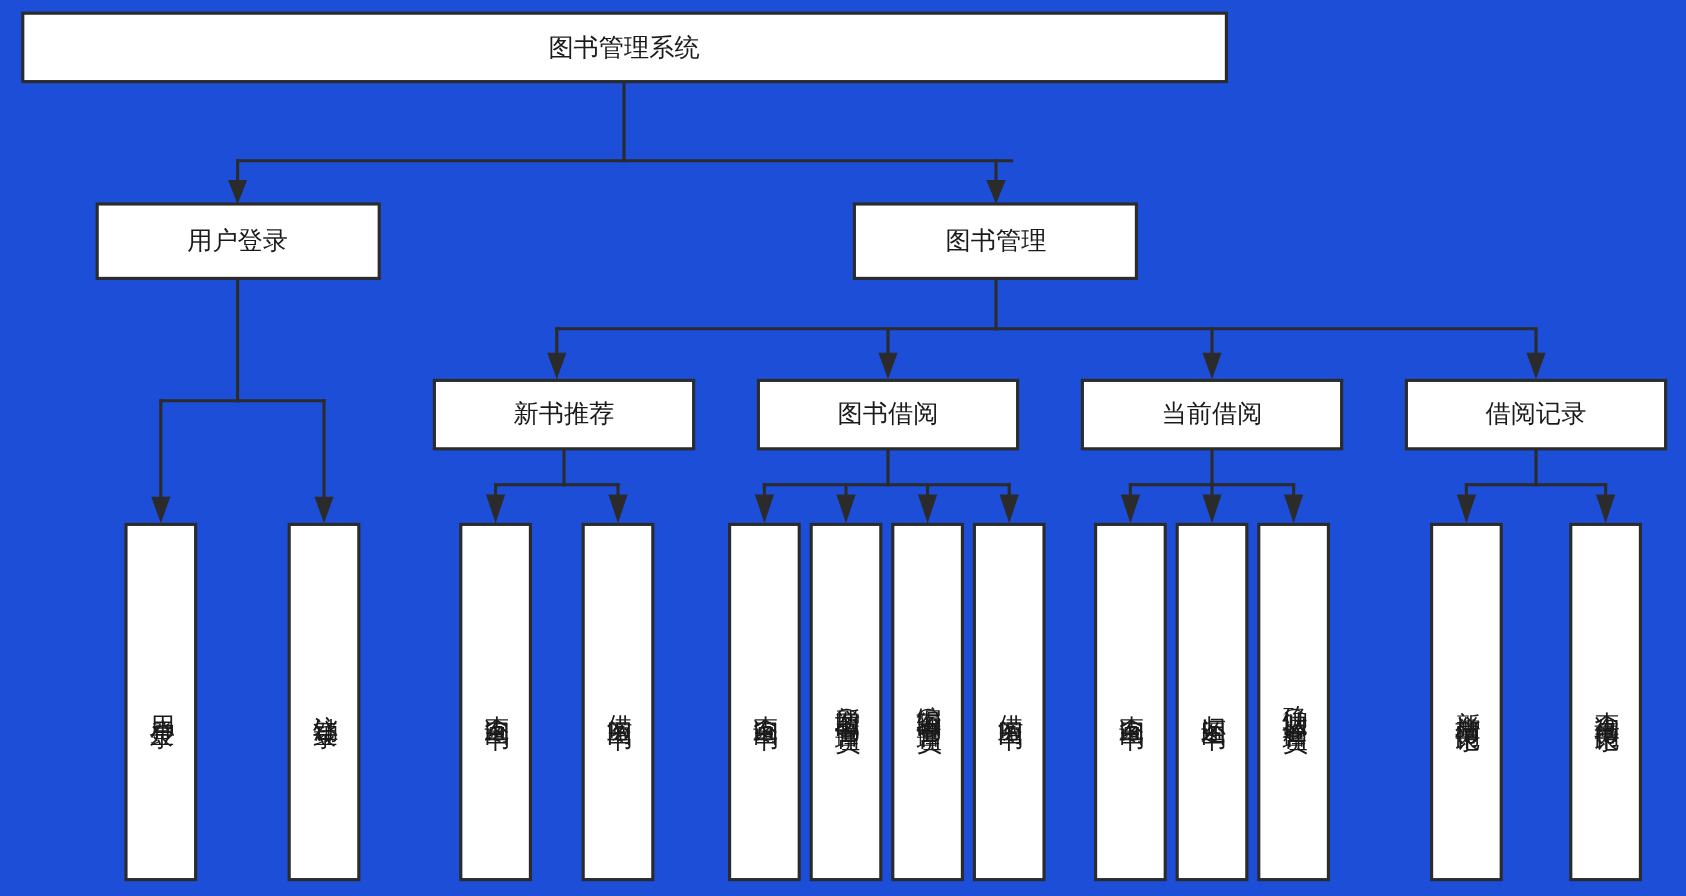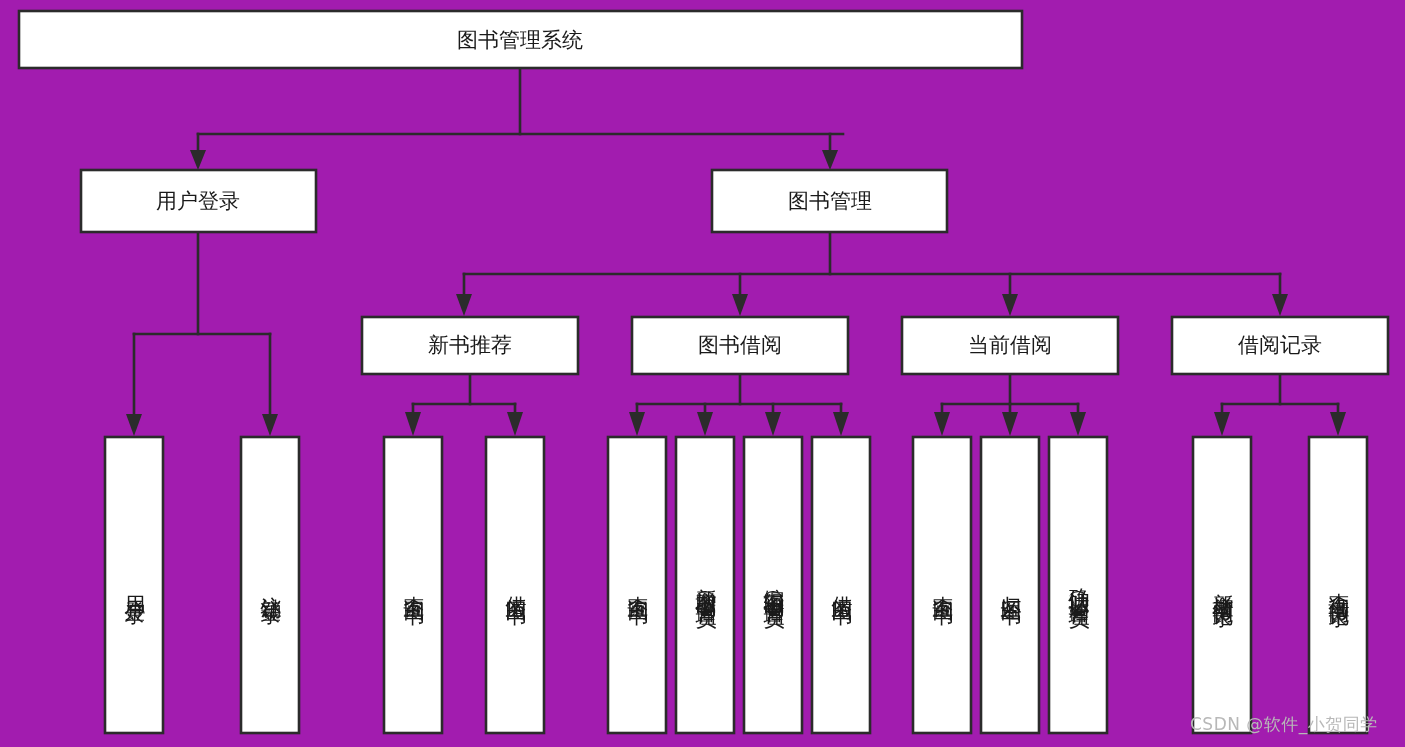--- a/index.html
+++ b/index.html
@@ -10,21 +10,21 @@
   body {
     width: 1405px;
     height: 747px;
     font-family: "Liberation Sans", "DejaVu Sans", sans-serif;
     overflow: hidden;
   }
   #diagram-root {
     position: relative;
     width: 1405px;
     height: 747px;
-    background: #a21caf;
+    background: #1d4ed8;
   }
   svg.flow {
     position: absolute;
     left: 0;
     top: 0;
     width: 1405px;
     height: 747px;
   }
   .node-rect {
     fill: #ffffff;
@@ -245,15 +245,14 @@
       <text class="node-label-v" x="1222" y="585">新增借阅记录</text>
     </g>
 
     <g>
       <rect class="node-rect" x="1309" y="437" width="58" height="296"></rect>
       <text class="node-label-v" x="1338" y="585">查询借阅记录</text>
     </g>
 
   </svg>
 
-  <div class="watermark-text">CSDN @软件_小贺同学</div>
 
 </div>
 
 </body></html>

